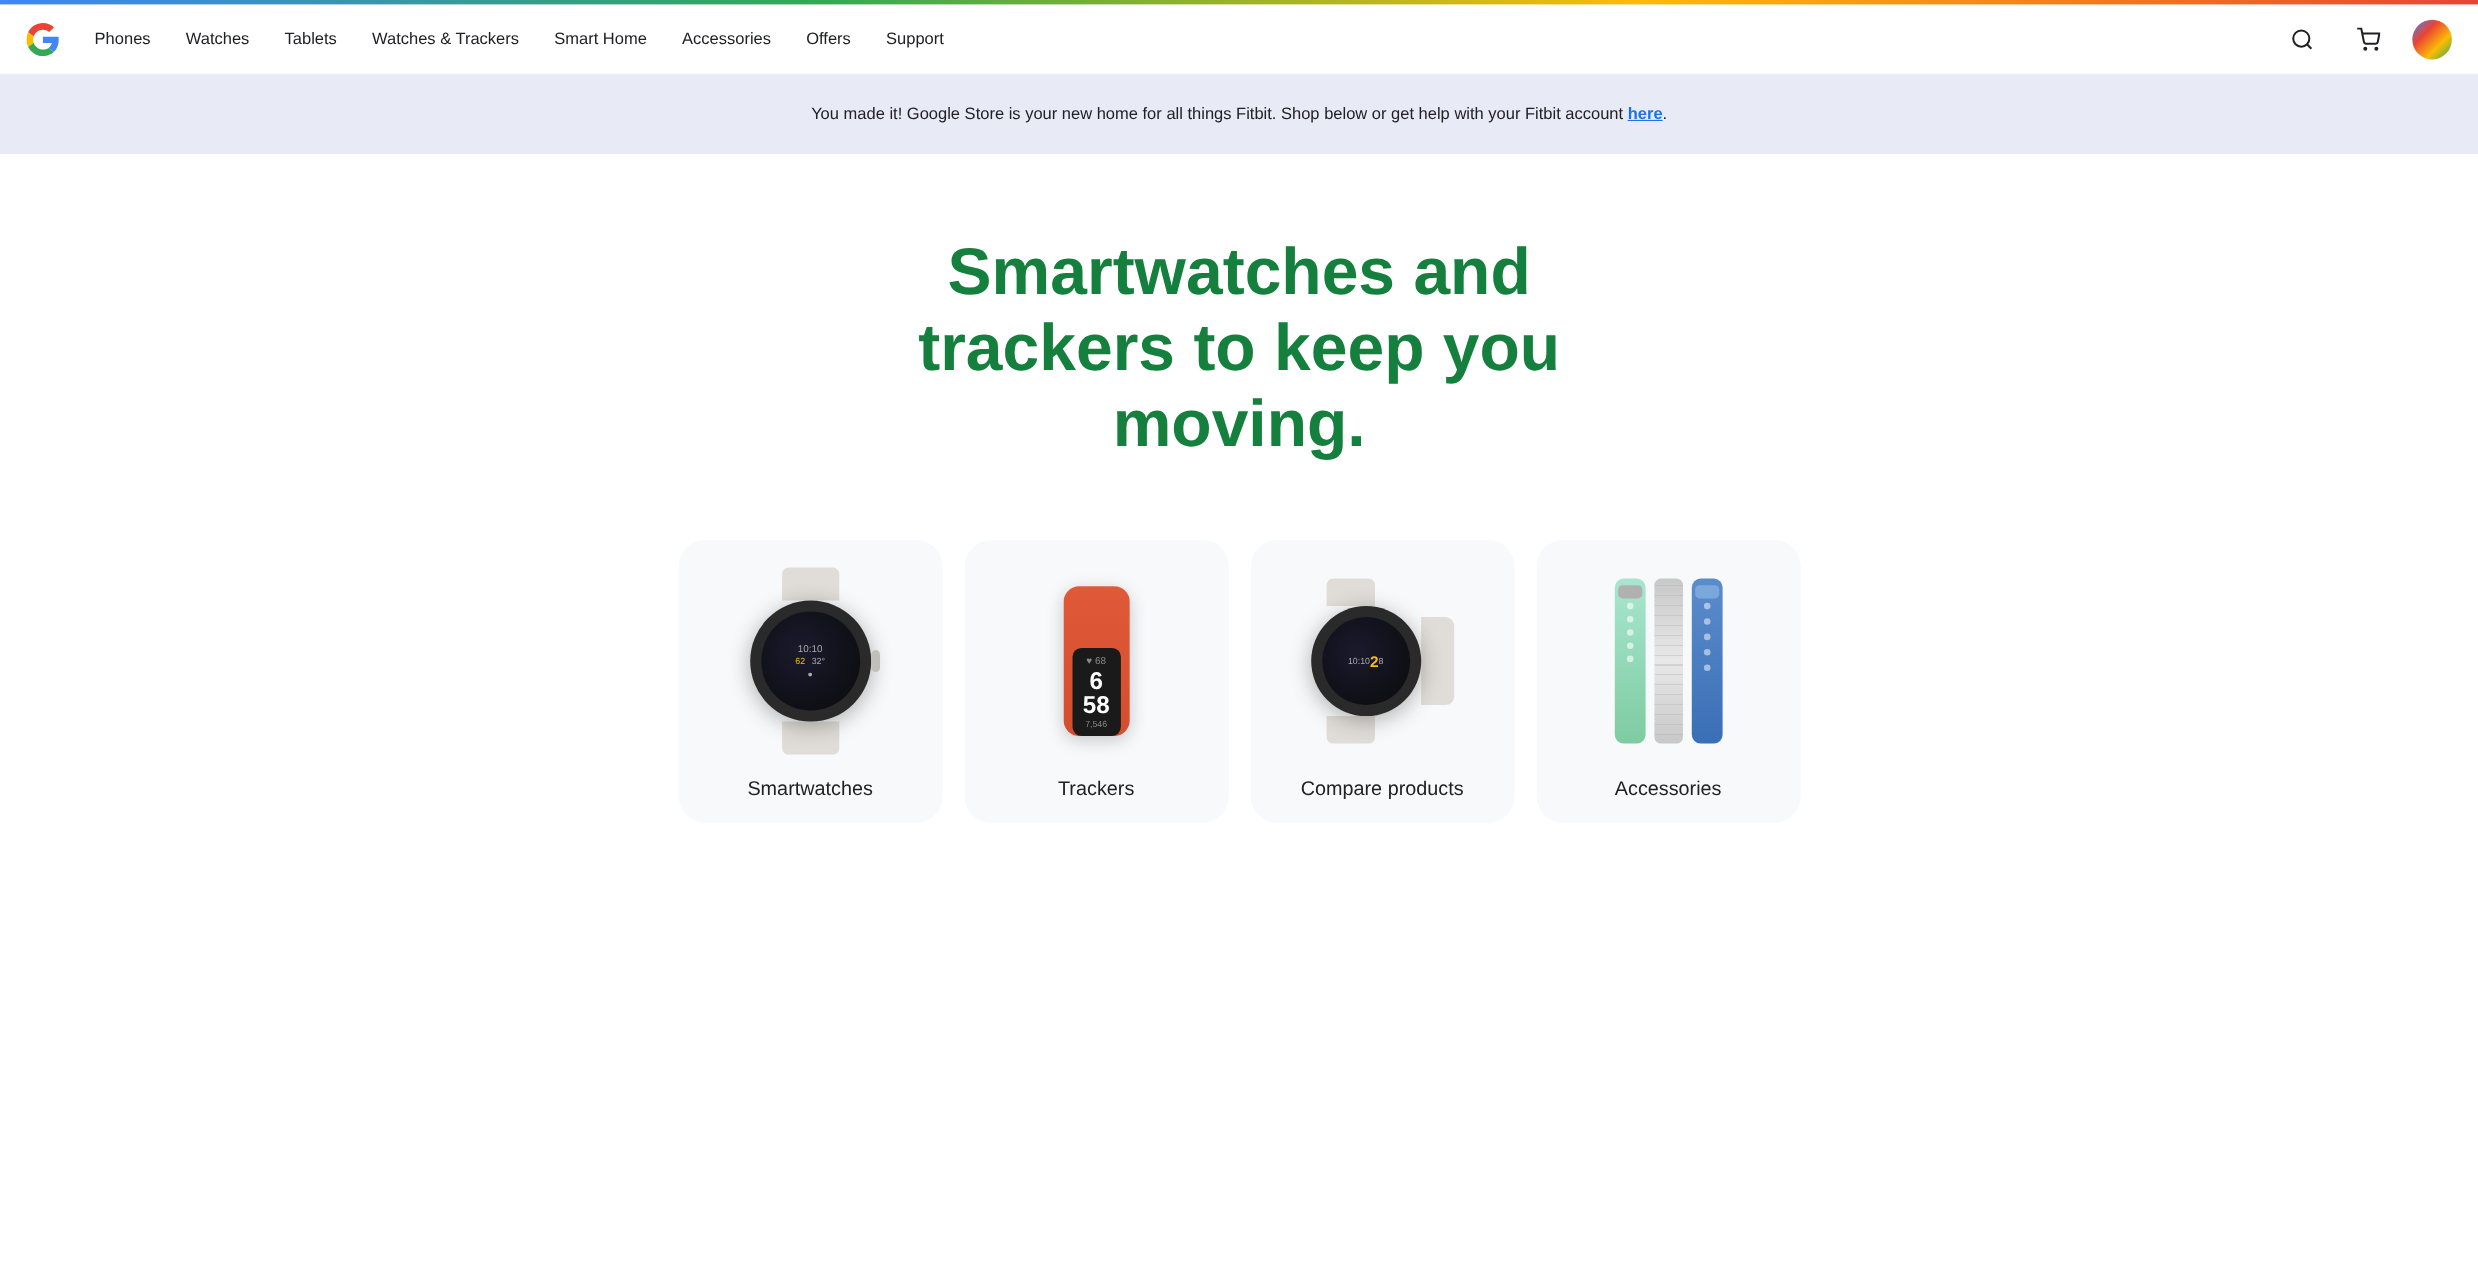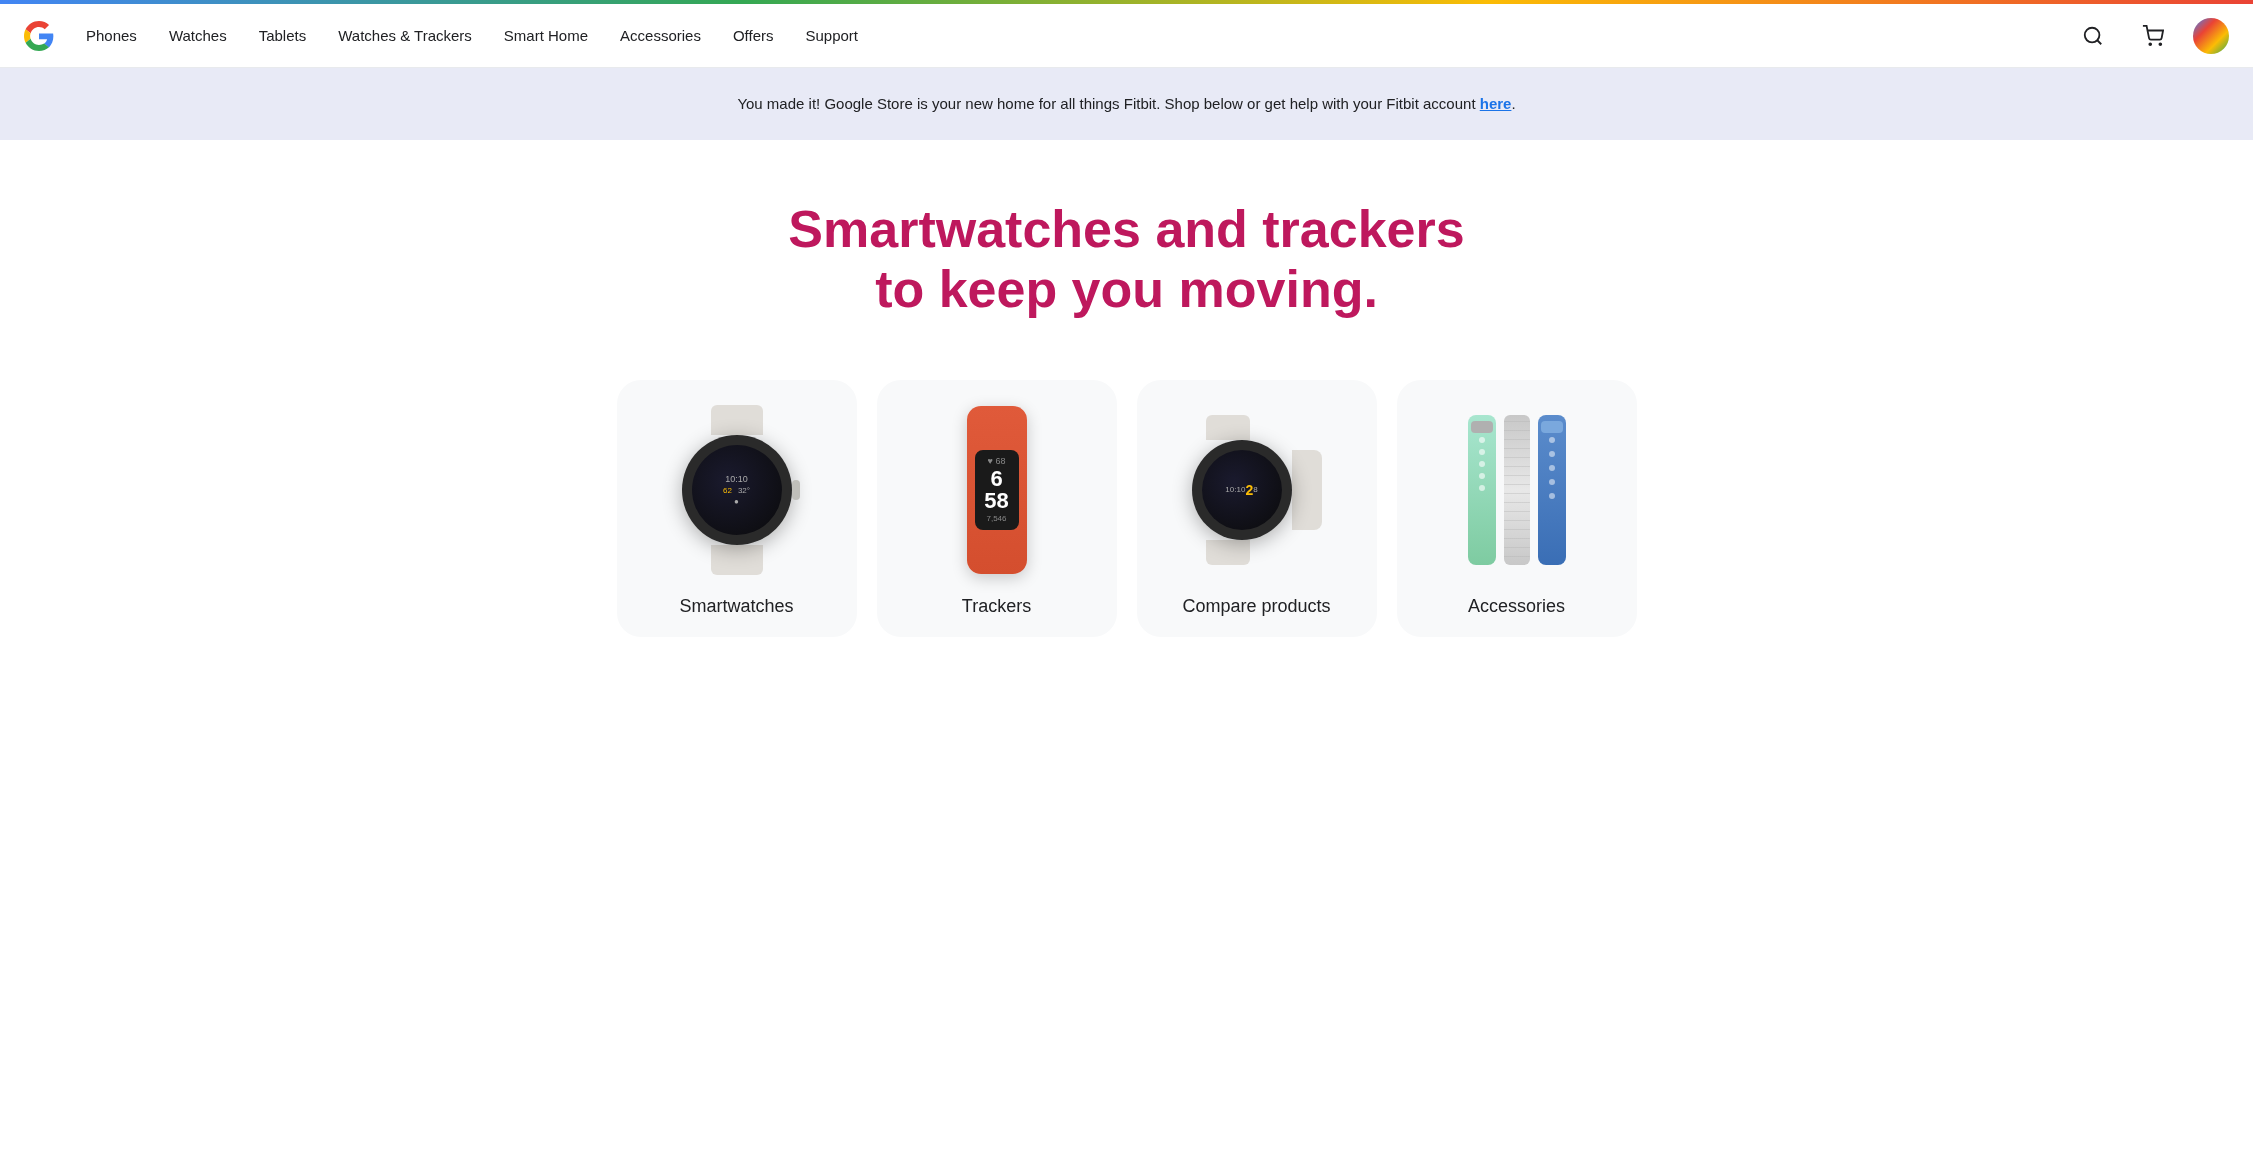--- a/index.html
+++ b/index.html
@@ -75,26 +75,26 @@
       text-decoration: underline;
       font-weight: bold;
     }
 
     
     .hero {
       padding: 60px 20px 40px;
       text-align: center;
     }
     .hero h1 {
-      font-size: 52px;
+      font-size: 60px;
       font-weight: 700;
-      color: #be185d;
+      color: #15803d;
       line-height: 1.15;
       max-width: 700px;
-      margin: 0 auto;
+      margin: 12px auto;
     }
 
     
     .product-cards {
       display: flex;
       justify-content: center;
       gap: 20px;
       padding: 20px 40px 40px;
       flex-wrap: wrap;
     }
@@ -177,25 +177,25 @@
 
     
     .tracker-wrap {
       display: flex;
       align-items: center;
       justify-content: center;
       height: 180px;
     }
     .tracker-body {
       width: 60px;
-      height: 168px;
+      height: 136px;
       background: linear-gradient(180deg, #e05a3a, #d44e2e);
       border-radius: 14px;
       display: flex;
-      align-items: center;
+      align-items: flex-end;
       justify-content: center;
       box-shadow: 0 4px 16px rgba(0,0,0,0.2);
     }
     .tracker-screen {
       width: 44px;
       height: 80px;
       background: #1a1a1a;
       border-radius: 8px;
       display: flex;
       flex-direction: column;

